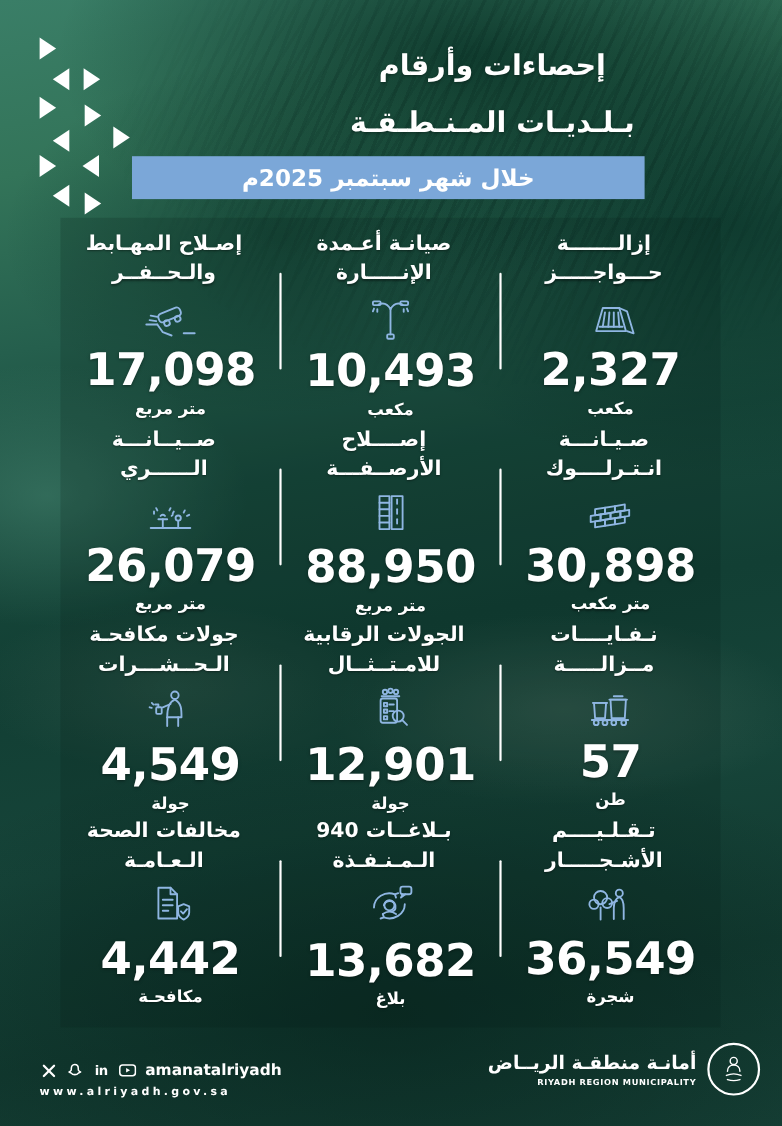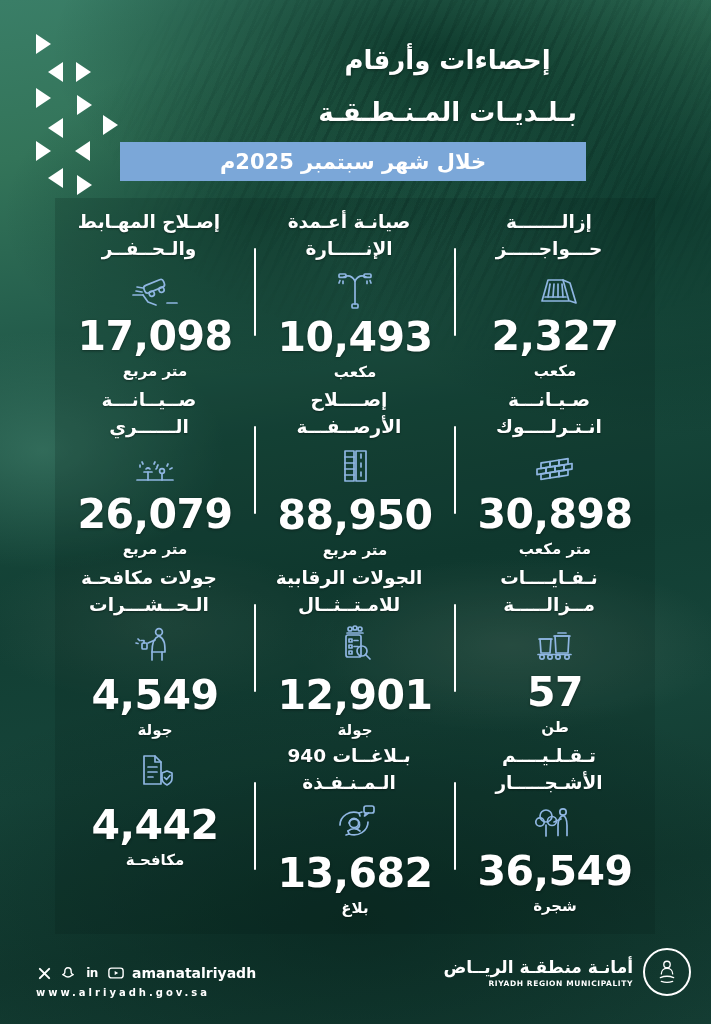--- a/index.html
+++ b/index.html
@@ -356,20 +356,24 @@
             <path d="M21 36 l-3 1 m3 -1 l-1 -3"></path>
           <rect x="36" y="8" width="10" height="7" rx="2"></rect>
             <path d="M38 15 l-1.5 3 4 -3"></path>
         </svg>
       </div>
       <div class="value">13,682</div>
       <div class="unit">بلاغ</div>
     </div>
 
     <div class="cell">
+      <div class="label">
+        <div>مخالفات الصحة</div>
+        <div>الـعـامـة</div>
+      </div>
       <div class="icon-wrap">
         <svg class="ic" width="52" height="50" viewBox="0 0 52 50">
           <path d="M15 9 h11 l6 6 v22 h-17 z"></path>
             <path d="M26 9 v6 h6"></path>
           <line x1="19" y1="20" x2="28" y2="20"></line>
             <line x1="19" y1="25" x2="28" y2="25"></line>
             <line x1="19" y1="30" x2="24" y2="30"></line>
           <path d="M33 26 l5 -2 5 2 v5.5 c0 4 -5 6.5 -5 6.5 s-5 -2.5 -5 -6.5 z"></path>
           <path d="M35.5 30.5 l2 2 3.5 -4"></path>
         </svg>

